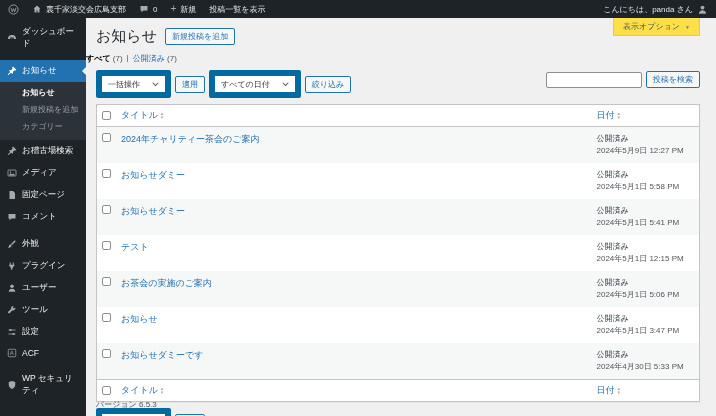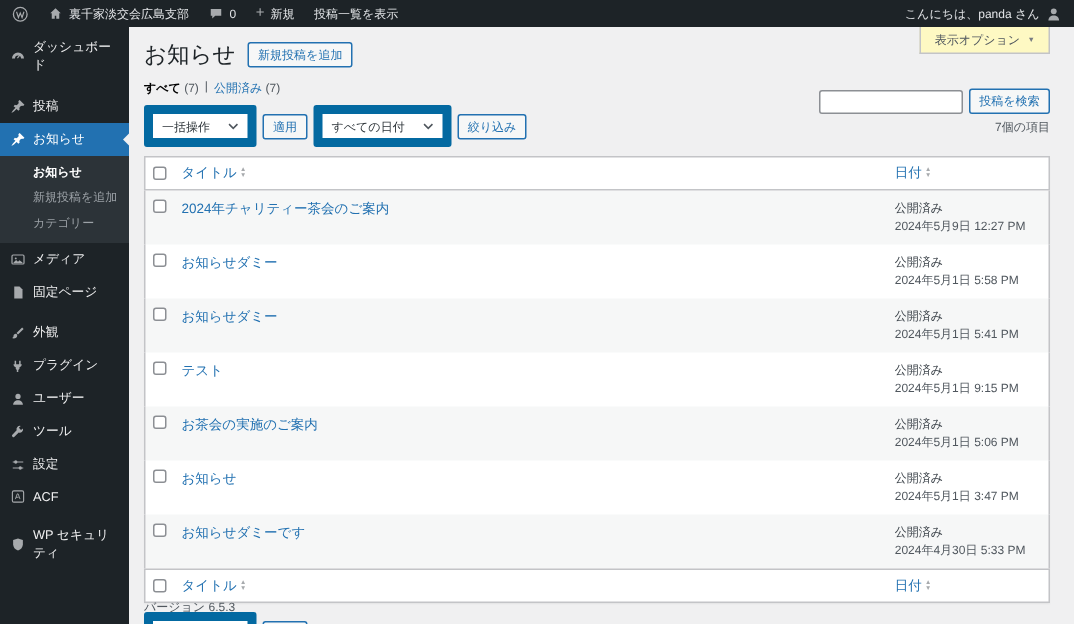--- a/index.html
+++ b/index.html
@@ -20,28 +20,28 @@
   .menu-item.active{background:#2271b1;color:#fff}
   .menu-item.active svg{color:#fff}
   .menu-item.active::after{content:"";position:absolute;right:0;top:50%;transform:translateY(-50%);border:4px solid transparent;border-right-color:#f0f0f1}
   .submenu{list-style:none;background:#2c3338;padding:2px 0 5px}
   .submenu li{padding:3px 7px 3px 22px;color:#9ca2a7;font-size:8px;cursor:pointer}
   .submenu li.current{color:#fff;font-weight:700}
   .menu-sep{height:5px}
   .shield-tint{color:#87a96b !important}
   
   .content{position:absolute;top:18px;left:86px;right:0;bottom:0;background:#f0f0f1}
-  .screen-options{position:absolute;top:0;right:16px;background:#fef9c3;border:1px solid #c3c4c7;border-top:none;padding:3px 9px;font-size:8px;color:#50575e;display:flex;align-items:center;gap:5px;cursor:pointer;z-index:5}
+  .screen-options{position:absolute;top:0;right:16px;background:#fde047;border:1px solid #c3c4c7;border-top:none;padding:3px 9px;font-size:8px;color:#50575e;display:flex;align-items:center;gap:5px;cursor:pointer;z-index:5}
   .screen-options .chev{font-size:5px;color:#787c82}
   .page-header{display:flex;align-items:center;gap:8px;padding:9px 0 0 10px}
   .page-title{font-size:15px;font-weight:400;color:#1d2327}
   .button{border:1px solid #2271b1;color:#2271b1;background:#f6f7f7;border-radius:2px;padding:2px 6px;font-size:8px;cursor:pointer;font-family:inherit;white-space:nowrap}
-  .search-box{position:absolute;top:41px;right:16px;display:flex;gap:4px;align-items:center}
+  .search-box{position:absolute;top:53px;right:16px;display:flex;gap:4px;align-items:center}
   .search-input{width:96px;height:16px;border:1px solid #8c8f94;border-radius:2px;background:#fff;font-size:8px;padding:0 4px;font-family:inherit}
-  .subsubsub{margin:7px 0 0 10px;font-size:8px;color:#50575e;display:flex;gap:4px;align-items:flex-start}
+  .subsubsub{margin:7px 0 0 0;font-size:8px;color:#50575e;display:flex;gap:4px;align-items:flex-start}
   .subsubsub .current-filter{color:#000;font-weight:600;cursor:pointer}
   .subsubsub .flink{color:#2271b1;text-decoration:none;cursor:pointer}
   .subsubsub .count{color:#50575e;font-weight:400}
   .tablenav{display:flex;align-items:center;margin:6px 16px 0 10px;gap:4px}
   .displaying-num{margin-left:auto;font-size:8px;color:#50575e}
   .wp-select{display:inline-flex;align-items:center;gap:12px;border:6px solid #0369a1;border-radius:2px;background:#fff;padding:2.5px 6px;font-size:8px;color:#2c3338;cursor:pointer;white-space:nowrap}
   
   .list-table{width:calc(100% - 26px);margin:6px 16px 0 10px;border-collapse:collapse;background:#fff;border:1px solid #c3c4c7;box-shadow:0 1px 1px rgba(0,0,0,.04);font-size:9px}
   .list-table thead th{border-bottom:1px solid #c3c4c7}
   .list-table tfoot th{border-top:1px solid #c3c4c7}
@@ -113,60 +113,68 @@
     <li class="menu-item">
       <span>
           <svg width="10" height="10" viewBox="0 0 20 20">
             <path d="M10 4a8 8 0 00-8 8h4a4 4 0 018 0h4a8 8 0 00-8-8z" fill="currentColor"></path>
             <path d="M9.2 11.5L13 6.8" stroke="currentColor" stroke-width="1.5"></path>
           </svg>
         </span>
       <span>ダッシュボード</span>
     </li>
     <li class="menu-sep"></li>
-    <li class="menu-item">
-      <span>
-          <svg width="10" height="10" viewBox="0 0 20 20">
-            <path d="M10.4 3l1.8-1.8 6.4 6.4-1.8 1.8c-1.1-.7-2.5-.6-3.4.4l-.8.7c-.9.9-1 2.4-.3 3.4l-1.8 1.8-2.4-2.4-2.8 2.8c-.4.4-3.4 2.7-3.8 2.3-.4-.4 1.9-3.4 2.3-3.8l2.8-2.8L4.1 9.6l1.8-1.8c1.1.7 2.5.6 3.4-.4l.8-.7c.9-.9 1-2.4.3-3.7z" fill="currentColor"></path>
-          </svg>
-        </span>
-      <span>投稿</span>
-    </li>
     <li class="menu-item active">
       <span>
           <svg width="10" height="10" viewBox="0 0 20 20">
             <path d="M10.4 3l1.8-1.8 6.4 6.4-1.8 1.8c-1.1-.7-2.5-.6-3.4.4l-.8.7c-.9.9-1 2.4-.3 3.4l-1.8 1.8-2.4-2.4-2.8 2.8c-.4.4-3.4 2.7-3.8 2.3-.4-.4 1.9-3.4 2.3-3.8l2.8-2.8L4.1 9.6l1.8-1.8c1.1.7 2.5.6 3.4-.4l.8-.7c.9-.9 1-2.4.3-3.7z" fill="currentColor"></path>
           </svg>
         </span>
       <span>お知らせ</span>
     </li>
     <li style="list-style:none">
       <ul class="submenu">
         <li class="current"><span>お知らせ</span></li>
         <li><span>新規投稿を追加</span></li>
         <li><span>カテゴリー</span></li>
       </ul>
     </li>
     <li class="menu-item">
       <span>
           <svg width="10" height="10" viewBox="0 0 20 20">
+            <path d="M10.4 3l1.8-1.8 6.4 6.4-1.8 1.8c-1.1-.7-2.5-.6-3.4.4l-.8.7c-.9.9-1 2.4-.3 3.4l-1.8 1.8-2.4-2.4-2.8 2.8c-.4.4-3.4 2.7-3.8 2.3-.4-.4 1.9-3.4 2.3-3.8l2.8-2.8L4.1 9.6l1.8-1.8c1.1.7 2.5.6 3.4-.4l.8-.7c.9-.9 1-2.4.3-3.7z" fill="currentColor"></path>
+          </svg>
+        </span>
+      <span>お稽古場検索</span>
+    </li>
+    <li class="menu-item">
+      <span>
+          <svg width="10" height="10" viewBox="0 0 20 20">
             <rect x="2" y="4" width="16" height="12" rx="1.5" fill="none" stroke="currentColor" stroke-width="1.6"></rect>
             <circle cx="7" cy="8.5" r="1.3" fill="currentColor"></circle>
             <path d="M4 14l3.5-3.5 2.5 2.5 2-2 4 3v1H4z" fill="currentColor"></path>
           </svg>
         </span>
       <span>メディア</span>
     </li>
     <li class="menu-item">
       <span>
           <svg width="10" height="10" viewBox="0 0 20 20">
             <path d="M5 2h7l4 4v12H5z" fill="currentColor"></path>
           </svg>
         </span>
       <span>固定ページ</span>
+    </li>
+    <li class="menu-item">
+      <span>
+          <svg width="10" height="10" viewBox="0 0 20 20">
+            <path d="M3 4h14v9H9l-4 3.5V13H3z" fill="currentColor"></path>
+          </svg>
+        </span>
+      <span>コメント</span>
     </li>
     <li class="menu-sep"></li>
     <li class="menu-item">
       <span>
           <svg width="10" height="10" viewBox="0 0 20 20">
             <path d="M15.5 2.5l2 2L10 12l-2-2zM7 11c-1.7 0-3 1.3-3 3 0 1.3-.8 2.3-2 2.8 3.2 1.4 7-.5 7-3.3 0-1.4-.9-2.5-2-2.5z" fill="currentColor"></path>
           </svg>
         </span>
       <span>外観</span>
     </li>
@@ -335,21 +343,21 @@
             <span class="date-line">2024年5月1日 5:41 PM</span>
           </td>
       </tr>
       <tr>
         <th class="col-cb">
             <input type="checkbox" class="cbx" style="">
           </th>
         <td><a class="row-title">テスト</a></td>
         <td class="col-date">
             <span class="status-line">公開済み</span>
-            <span class="date-line">2024年5月1日 9:15 PM</span>
+            <span class="date-line">2024年5月1日 12:15 PM</span>
           </td>
       </tr>
       <tr>
         <th class="col-cb">
             <input type="checkbox" class="cbx" style="">
           </th>
         <td><a class="row-title">お茶会の実施のご案内</a></td>
         <td class="col-date">
             <span class="status-line">公開済み</span>
             <span class="date-line">2024年5月1日 5:06 PM</span>

